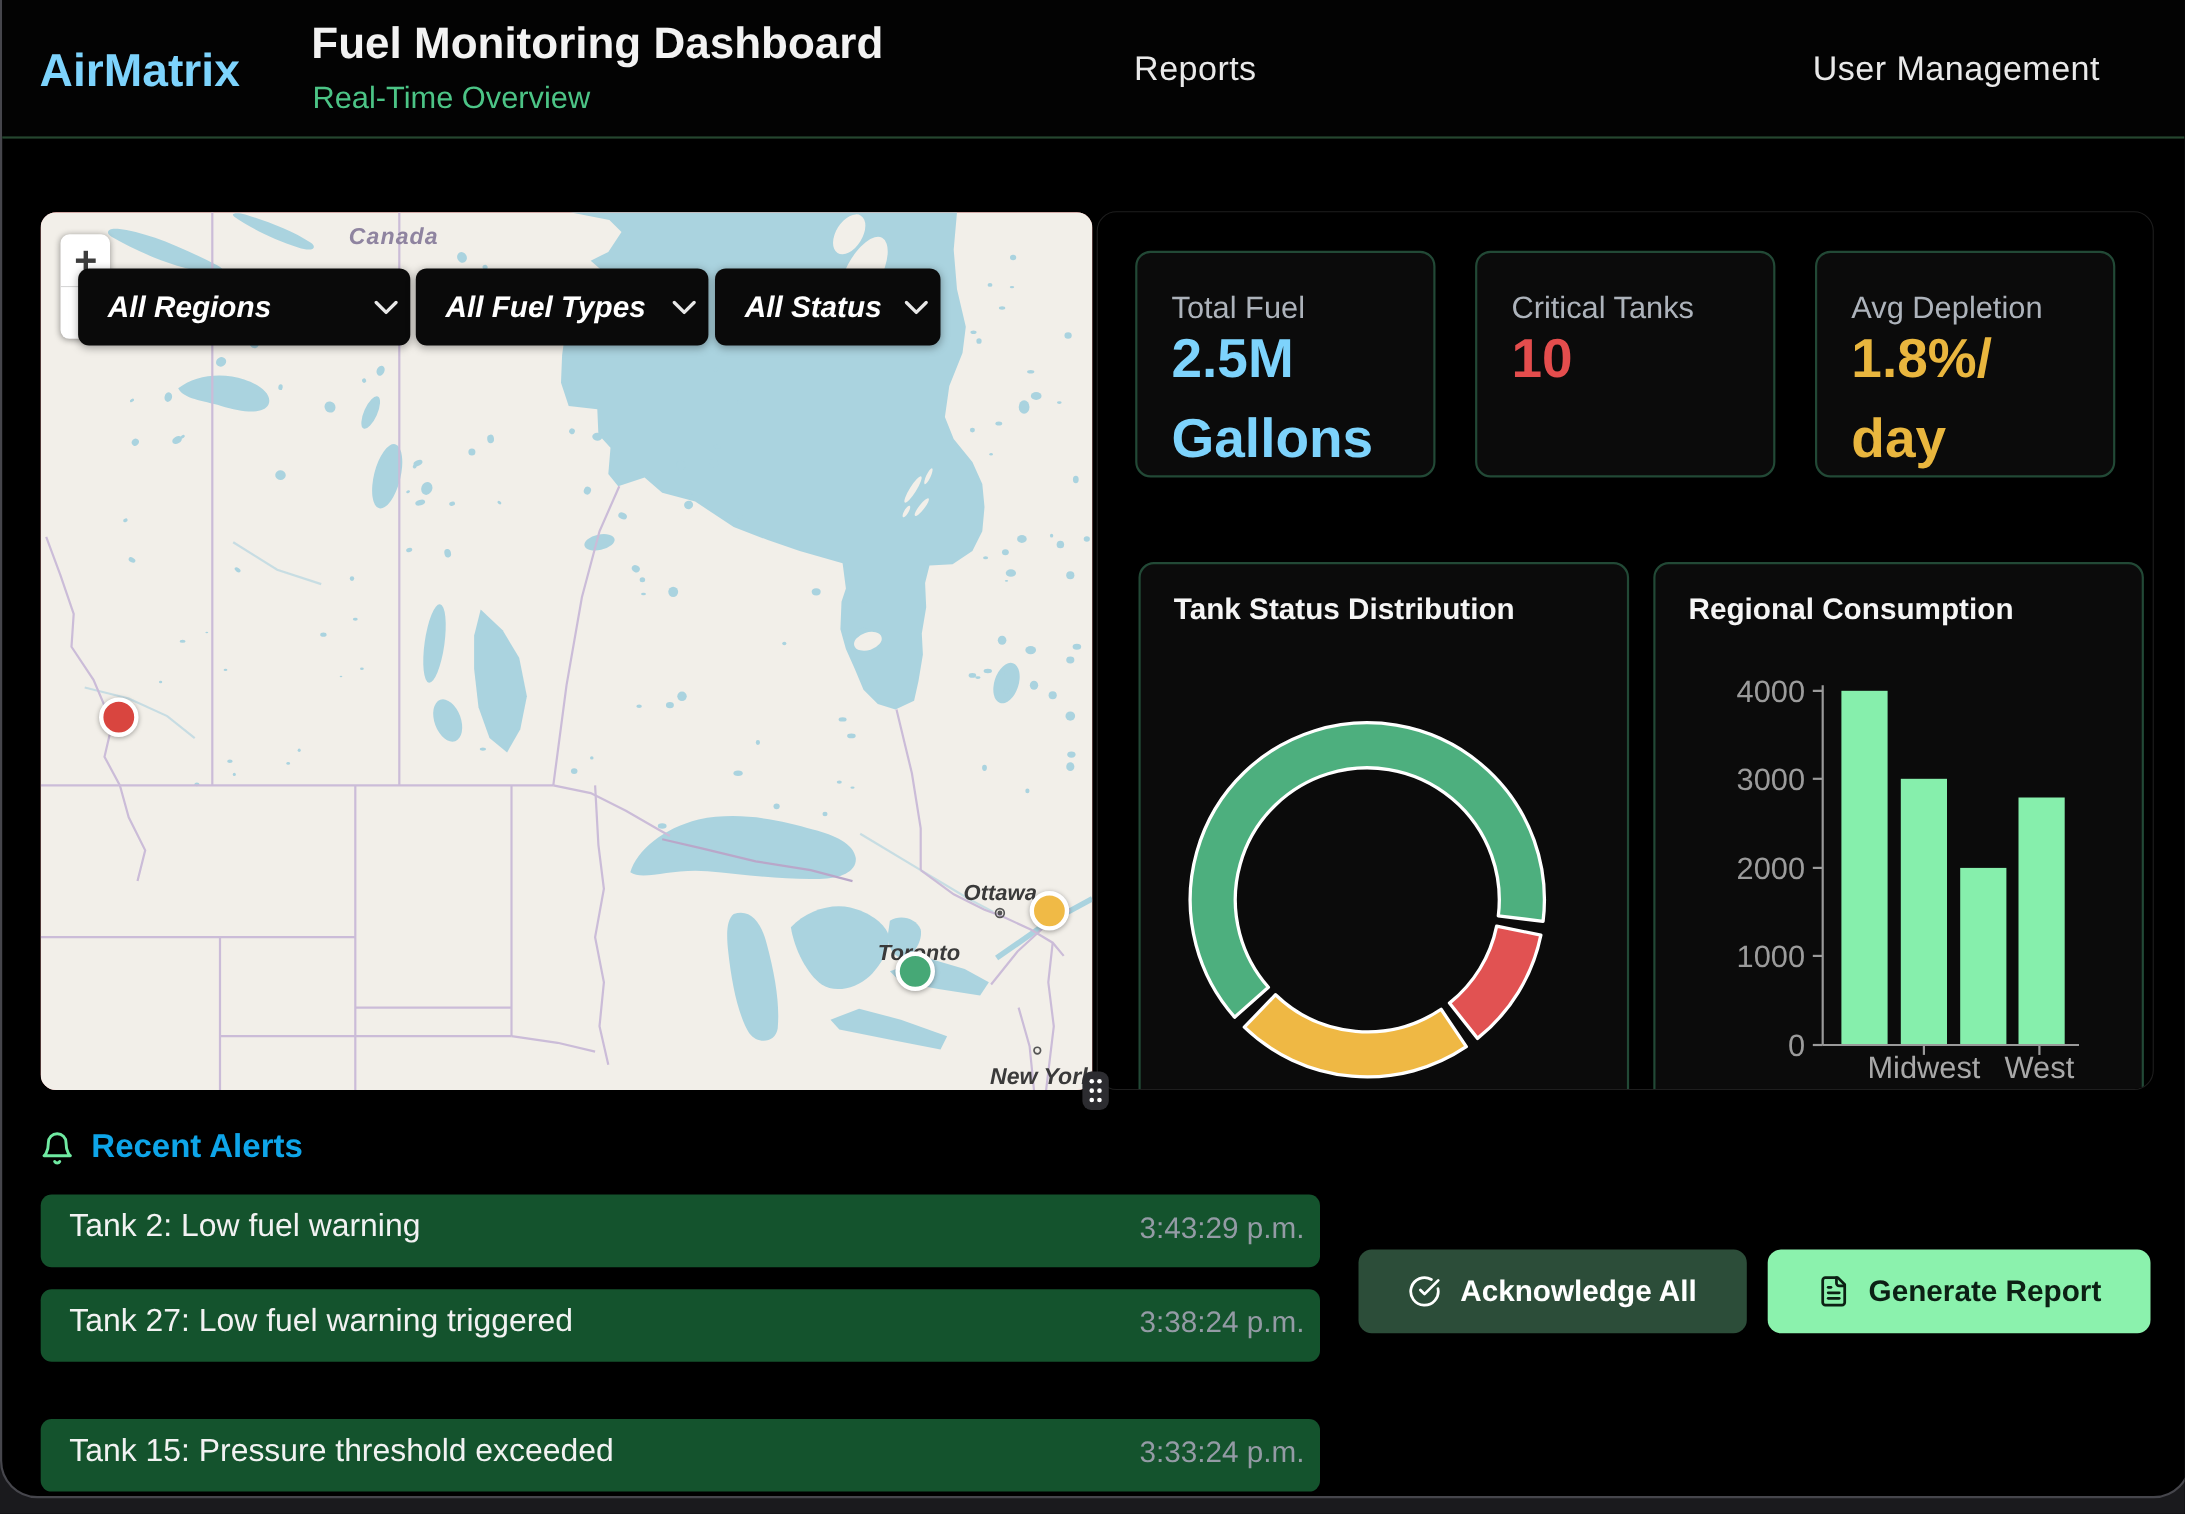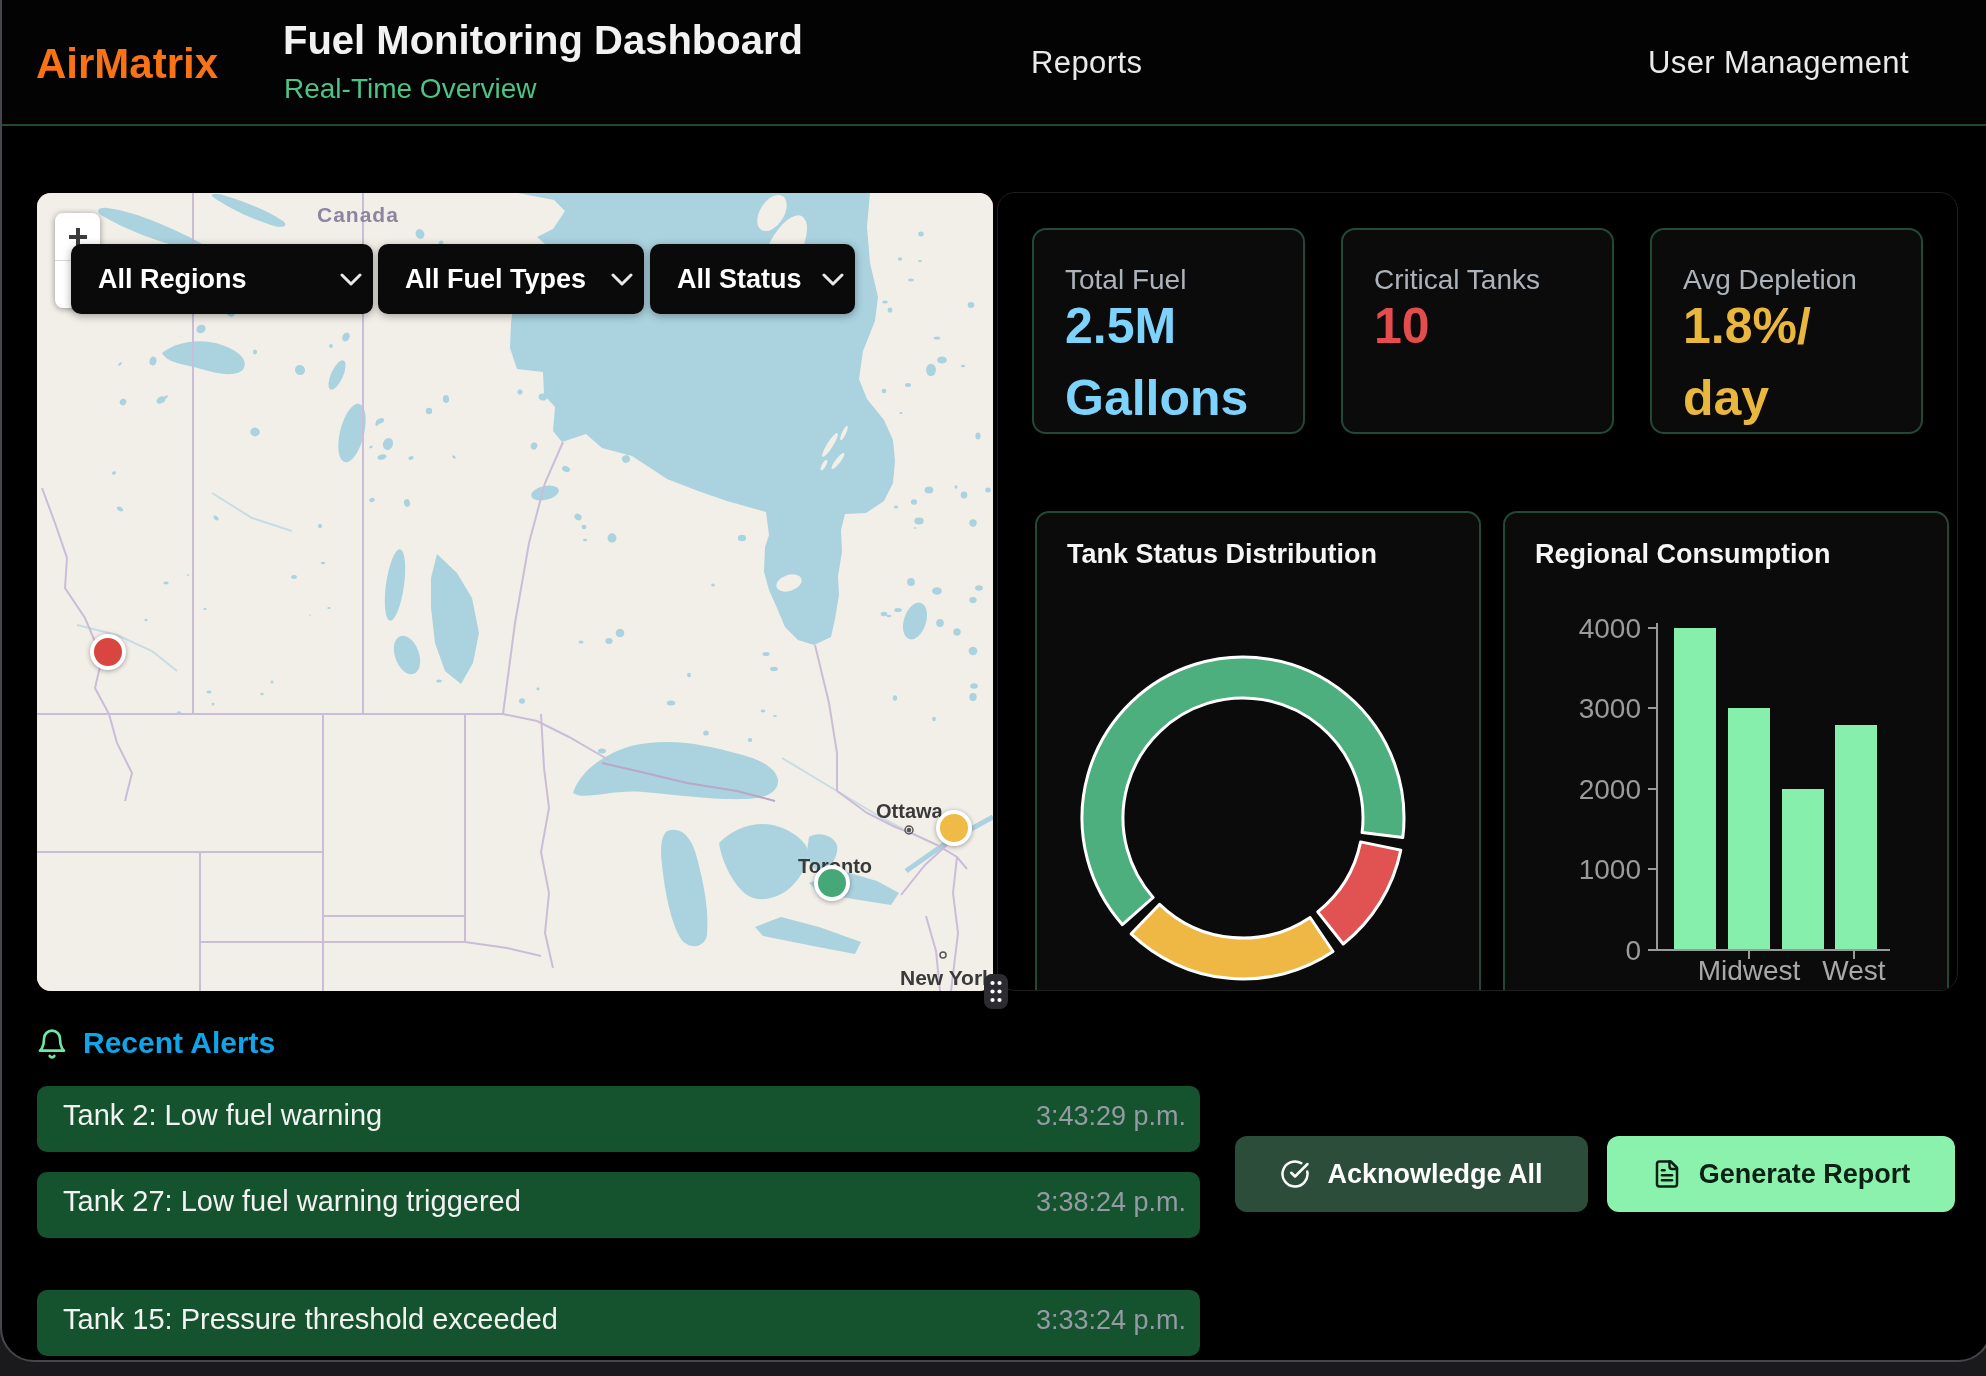--- a/index.html
+++ b/index.html
@@ -3,39 +3,39 @@
 <meta charset="utf-8">
 <style>
 * { margin:0; padding:0; box-sizing:border-box; }
 html,body { width:1986px; height:1376px; background:#1a1a1d; overflow:hidden; }
 body { font-family:"Liberation Sans", sans-serif; position:relative; }
 .window { position:absolute; left:0; top:-30px; width:1992px; height:1392px; background:#000;
   border:2px solid #46464c; border-radius:20px 20px 34px 34px; overflow:hidden; }
 .inner { position:absolute; left:-2px; top:28px; width:1986px; height:1362px; }
 
 .hdr { position:absolute; left:0; top:0; width:1986px; height:126px; background:#030303; border-bottom:2px solid #25462f; }
-.logo { position:absolute; left:36px; top:40px; font-size:42px; font-weight:bold; color:#f97316;text-align:right; }
+.logo { position:absolute; left:36px; top:40px; font-size:42px; font-weight:bold; color:#7dd3fc;text-align:right; }
 .htitle { position:absolute; left:283px; top:18px; font-size:40px; font-weight:bold; color:#f2f2f2; letter-spacing:0px; }
 .hsub { position:absolute; left:284px; top:73px; font-size:28px; color:#4cc486; }
 .nav { position:absolute; top:0; height:126px; font-size:31px; color:#e9e9e9; line-height:126px; letter-spacing:0.4px; }
 
 .rpanel { position:absolute; left:997px; top:192px; width:961px; height:799px; border:1px solid #1e1e1e; border-radius:18px; overflow:hidden; background:#000; }
 .scard { position:absolute; width:273px; height:206px; background:#0b0b0b; border:2px solid #224936; border-radius:14px; }
 .slabel { position:absolute; left:31px; top:34px; font-size:28px; color:#adb3bb; }
 .sval { position:absolute; left:31px; top:60px; font-size:50px; font-weight:bold; line-height:72px; }
 .ccard { position:absolute; width:446px; height:560px; background:#0b0b0b; border:2px solid #224936; border-radius:14px; }
 .ctitle { position:absolute; left:30px; top:26px; font-size:27px; font-weight:bold; color:#f5f5f5; }
 
 .atitle { position:absolute; left:83px; top:1026px; font-size:30px; font-weight:bold; color:#0ea5e9; }
 .arow { position:absolute; left:37px; width:1163px; height:66px; background:#14532d; border-radius:10px; }
 .atext { position:absolute; left:26px; top:13px; font-size:29px; font-weight:500; color:#f2f2f2; }
 .atime { position:absolute; right:14px; top:15px; font-size:27px; color:#949ba5; }
 .btn { position:absolute; top:1136px; height:76px; border-radius:12px; display:flex; align-items:center; justify-content:center; font-size:27px; font-weight:bold; }
 
-.map { position:absolute; left:37px; top:193px; width:956px; height:798px; border-radius:14px; overflow:hidden; background:#fca5a5; }
+.map { position:absolute; left:37px; top:193px; width:956px; height:798px; border-radius:14px; overflow:hidden; background:#fca5a5;font-style:italic; }
 .zoomctl { position:absolute; left:18px; top:20px; width:45px; height:95px; background:#fff; border-radius:8px; box-shadow:0 1px 6px rgba(0,0,0,0.4); }
 .zoomctl .plus-h { position:absolute; left:14px; top:22px; width:18px; height:4px; background:#3c3c3c; }
 .zoomctl .plus-v { position:absolute; left:21px; top:15px; width:4px; height:18px; background:#3c3c3c; }
 .zoomctl .zdiv { position:absolute; left:0px; top:47px; width:45px; height:1px; background:#d7d7d7; }
 .dd { position:absolute; top:51px; height:70px; background:#0a0a0a; border-radius:10px; color:#fff; font-size:27px; font-weight:600; line-height:70px; box-shadow:0 2px 8px rgba(0,0,0,0.35); }
 .dd span { padding-left:27px; }
 .dd svg { position:absolute; right:11px; top:29px; }
 .mkr { position:absolute; width:36px; height:36px; border-radius:50%; border:4px solid #fff; box-shadow:0 1px 5px rgba(0,0,0,0.35); }
 .grip { position:absolute; left:984px; top:974px; width:24px; height:35px; background:#2c2c30; border-radius:8px; }
 </style>

